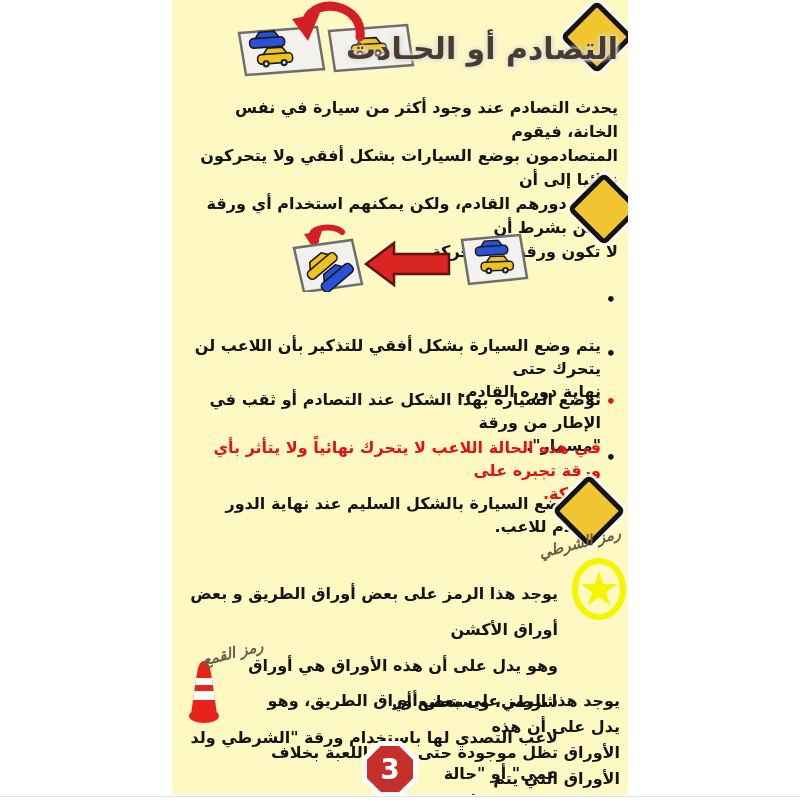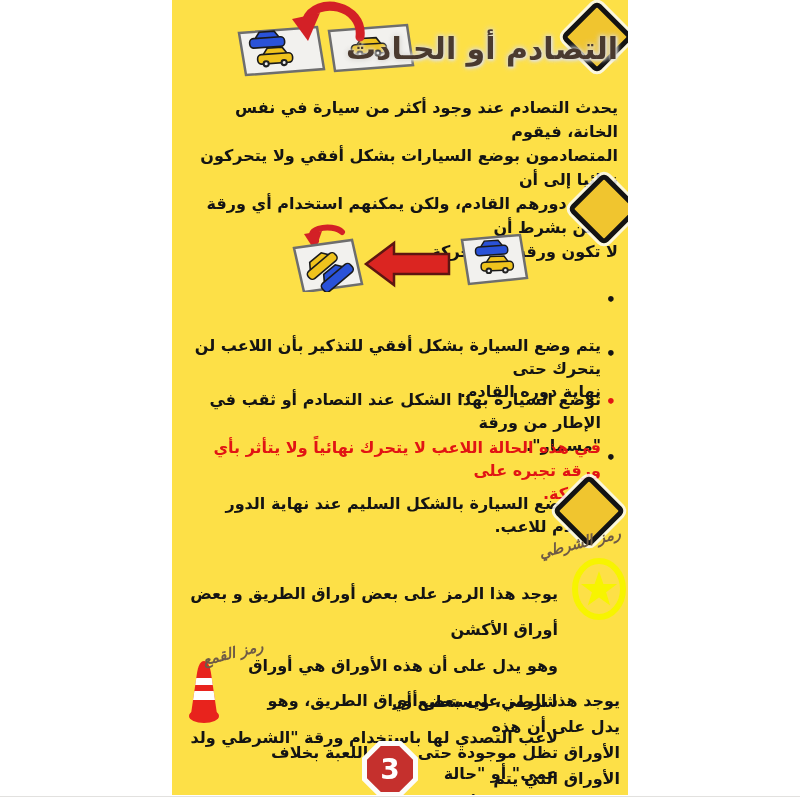--- a/index.html
+++ b/index.html
@@ -2,21 +2,21 @@
 <html lang="ar"><head>
 <meta charset="utf-8">
 <style>
   html,body{margin:0;padding:0;}
   body{
     width:800px;height:800px;position:relative;background:#ffffff;
     font-family:"DejaVu Sans",sans-serif;overflow:hidden;
   }
   .sheet{
     position:absolute;left:172px;top:0;width:456px;height:795px;
-    background:#fde047;direction:rtl;font-weight:bold;overflow:hidden;
+    background:#fef9c3;direction:rtl;font-weight:bold;overflow:hidden;
   }
   .bottom-rule{position:absolute;left:0;top:796px;width:800px;height:1px;background:#e2e1df;}
 
   
   .diamond{
     position:absolute;width:42px;height:42px;background:#f0c52f;
     border:5px solid #131313;border-radius:6px;transform:rotate(45deg);
     box-shadow:0 0 0 3px rgba(250,250,247,.85);z-index:1;
   }
   .sec-title{

